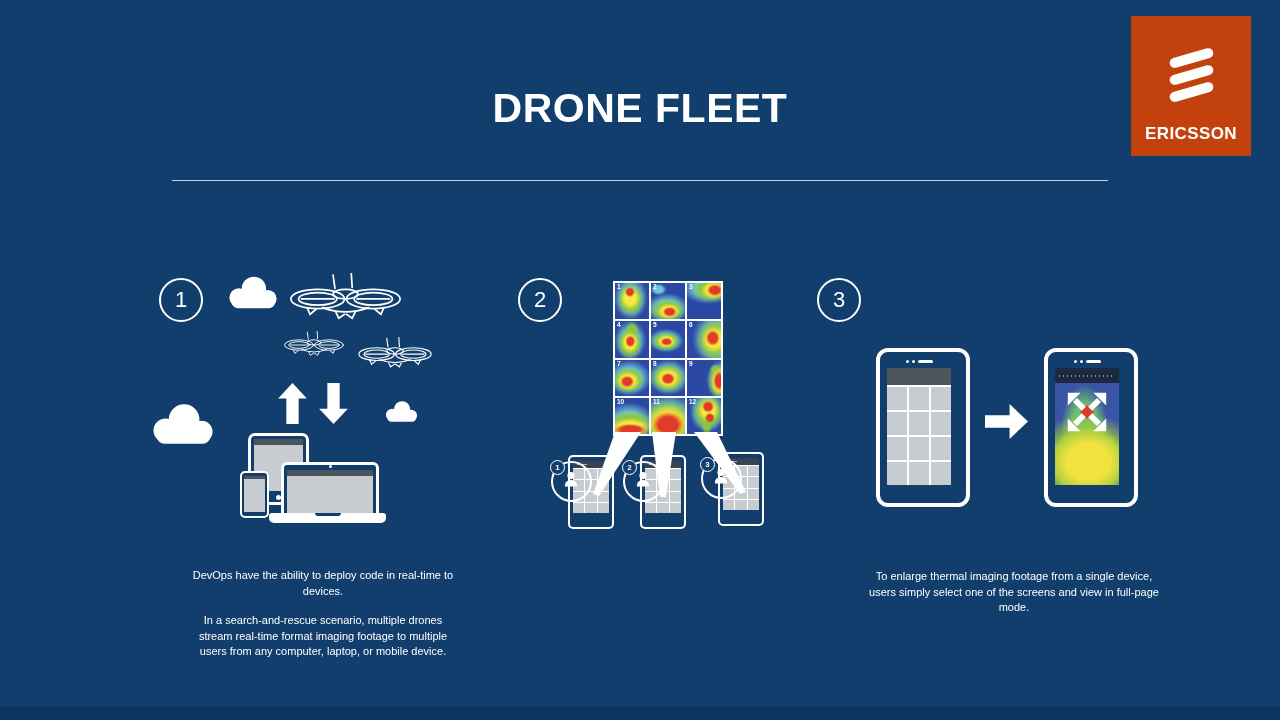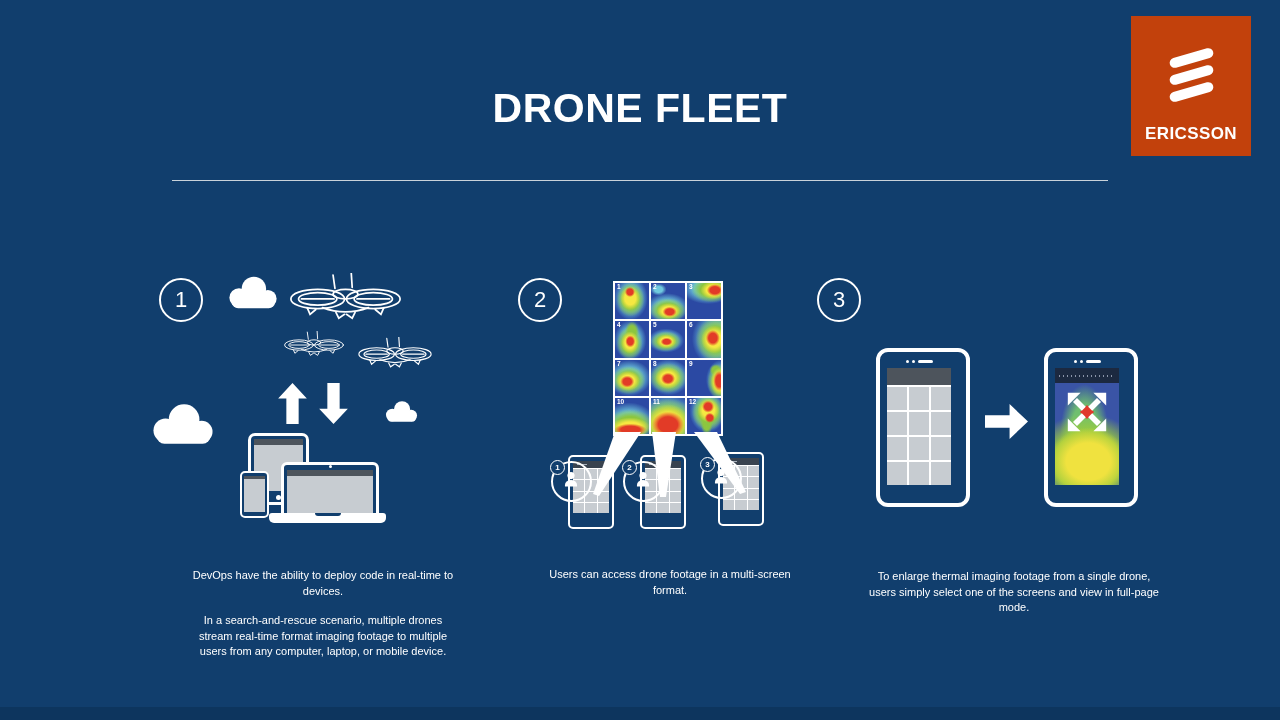--- a/index.html
+++ b/index.html
@@ -358,23 +358,20 @@
       </svg>
     <div class="num">2</div>
   </div>
   <div class="vbadge" style="left:701px;top:458px;">
     <svg width="22" height="22">
         <use href="#person"></use>
       </svg>
     <div class="num">3</div>
   </div>
 
-  <div class="caption" style="left:545px;top:567px;width:250px;">
-    <p>Users can access drone footage in a multi-screen format.</p>
-  </div>
 
   <div class="stepnum" style="left:817px;top:278px;">
     <span>3</span>
   </div>
 
   <div class="bigphone" style="left:876px;">
     <div class="spk">
         <i class="d1"></i>
         <i class="d2"></i>
         <i class="dash"></i>
@@ -413,17 +410,17 @@
           <i></i>
         </div>
       <div class="diamond"></div>
       <svg class="expand" width="48" height="48">
           <use href="#expand"></use>
         </svg>
     </div>
   </div>
 
   <div class="caption" style="left:868px;top:569px;width:292px;">
-    <p>To enlarge thermal imaging footage from a single drone, users simply select one of the screens and view in full-page mode.</p>
+    <p>To enlarge thermal imaging footage from a single device, users simply select one of the screens and view in full-page mode.</p>
   </div>
 
   <div class="footer"></div>
 </div>
 
 </body></html>

